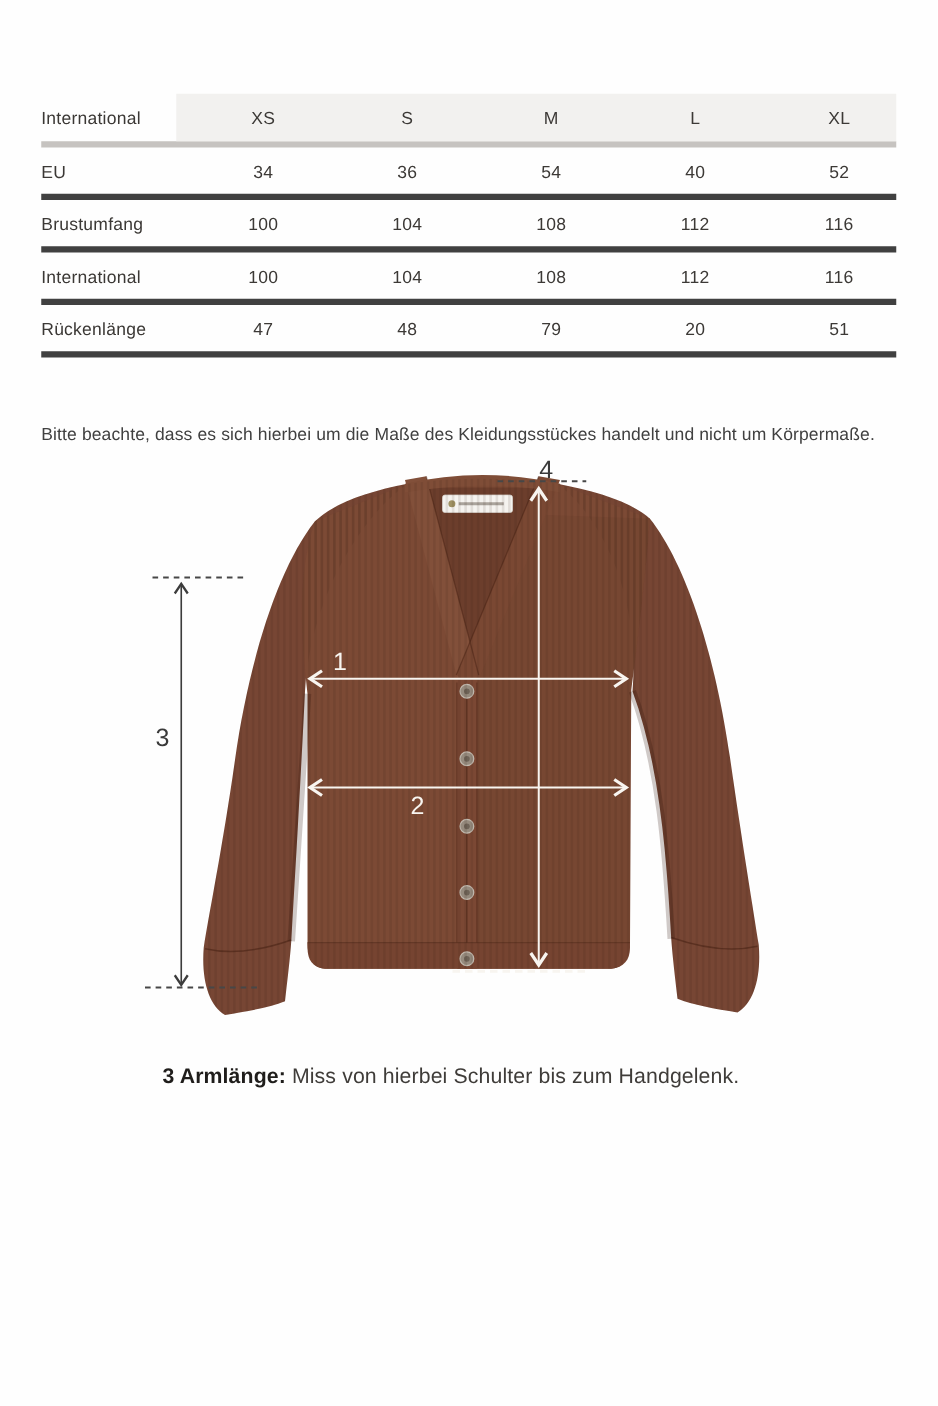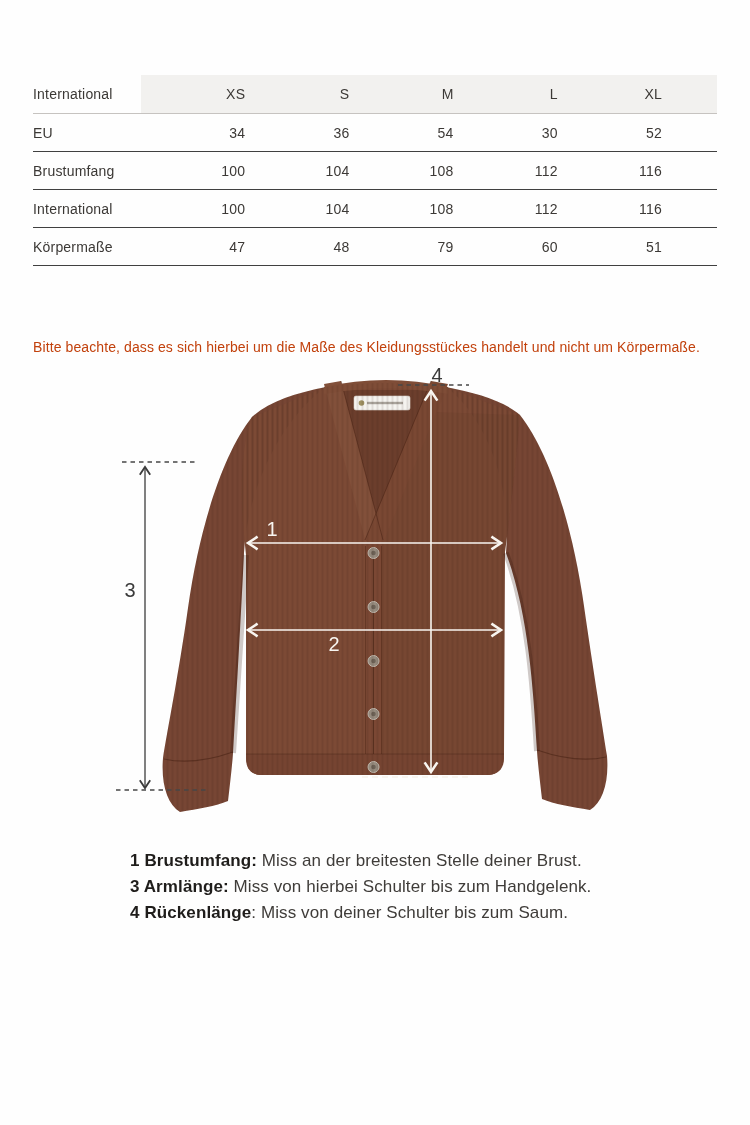--- a/index.html
+++ b/index.html
@@ -2,28 +2,28 @@
 <html><head>
 <meta charset="utf-8">
 <style>
   html,body{margin:0;padding:0;background:#ffffff;}
   .page{
     position:relative;width:750px;height:1125px;background:#fefefe;overflow:hidden;
     font-family:"Liberation Sans", sans-serif;color:#3c3936;
   }
   
   .size-table{position:absolute;left:33px;top:75px;width:684px;font-size:14px;letter-spacing:.2px;}
-  .trow{position:relative;display:flex;align-items:center;height:37px;border-bottom:1px solid #404040;}
+  .trow{position:relative;display:flex;align-items:center;height:37px;border-bottom:5px solid #404040;}
   .trow.header{height:38px;border-bottom-color:#c6c3c0;}
   .header-band{position:absolute;left:108px;right:0;top:0;bottom:0;background:#f2f1ef;}
-  .cell{position:relative;width:115.2px;text-align:right;padding-left:13px;box-sizing:content-box;
+  .cell{position:relative;width:115.2px;text-align:center;padding-left:24px;box-sizing:content-box;
         width:91.2px;}
   .cell.rowlabel{width:108px;padding-left:0;text-align:left;color:#3b3835;}
   
-  .note{position:absolute;left:33px;top:325px;width:700px;font-size:14px;color:#c2410c;letter-spacing:.1px;}
+  .note{position:absolute;left:33px;top:325px;width:700px;font-size:14px;color:#404040;letter-spacing:.1px;}
   
   .diagram-svg{position:absolute;left:0;top:360px;}
   .mnum{font-family:"Liberation Sans",sans-serif;font-size:20px;}
   .mnum.dark{fill:#3a3a3a;}
   .mnum.light{fill:#f8f5f0;}
   
   .legend{position:absolute;left:130px;top:848px;font-size:17px;line-height:26px;color:#3f3c39;letter-spacing:.1px;}
   .legend p{margin:0;}
   .legend b{color:#1f1d1b;font-weight:700;}
 </style>
@@ -41,21 +41,21 @@
       <div class="cell">M</div>
       <div class="cell">L</div>
       <div class="cell">XL</div>
     </div>
 
     <div class="trow">
       <div class="cell rowlabel">EU</div>
       <div class="cell">34</div>
       <div class="cell">36</div>
       <div class="cell">54</div>
-      <div class="cell">30</div>
+      <div class="cell">40</div>
       <div class="cell">52</div>
     </div>
 
     <div class="trow">
       <div class="cell rowlabel">Brustumfang</div>
       <div class="cell">100</div>
       <div class="cell">104</div>
       <div class="cell">108</div>
       <div class="cell">112</div>
       <div class="cell">116</div>
@@ -64,25 +64,25 @@
     <div class="trow">
       <div class="cell rowlabel">International</div>
       <div class="cell">100</div>
       <div class="cell">104</div>
       <div class="cell">108</div>
       <div class="cell">112</div>
       <div class="cell">116</div>
     </div>
 
     <div class="trow">
-      <div class="cell rowlabel">Körpermaße</div>
+      <div class="cell rowlabel">Rückenlänge</div>
       <div class="cell">47</div>
       <div class="cell">48</div>
       <div class="cell">79</div>
-      <div class="cell">60</div>
+      <div class="cell">20</div>
       <div class="cell">51</div>
     </div>
 
   </div>
 
   <p class="note">Bitte beachte, dass es sich hierbei um die Maße des Kleidungsstückes handelt und nicht um Körpermaße.</p>
 
   <svg class="diagram-svg" width="750" height="460" viewBox="0 0 750 460" xmlns="http://www.w3.org/2000/svg">
     <defs>
       <pattern id="rib" width="5" height="5" patternUnits="userSpaceOnUse">
@@ -190,18 +190,16 @@
       <text class="mnum light" x="272" y="176" text-anchor="middle">1</text>
     </g>
 
     <g>
       <line x1="248" y1="270" x2="501" y2="270" stroke="#f8f5f0" stroke-width="1.6" marker-start="url(#chev-w)" marker-end="url(#chev-w)"></line>
       <text class="mnum light" x="334" y="291" text-anchor="middle">2</text>
     </g>
   </svg>
 
   <div class="legend">
-    <p><b>1 Brustumfang:</b><span> Miss an der breitesten Stelle deiner Brust.</span></p>
     <p><b>3 Armlänge:</b><span> Miss von hierbei Schulter bis zum Handgelenk.</span></p>
-    <p><b>4 Rückenlänge</b><span>: Miss von deiner Schulter bis zum Saum.</span></p>
   </div>
 
 </div>
 
 </body></html>

